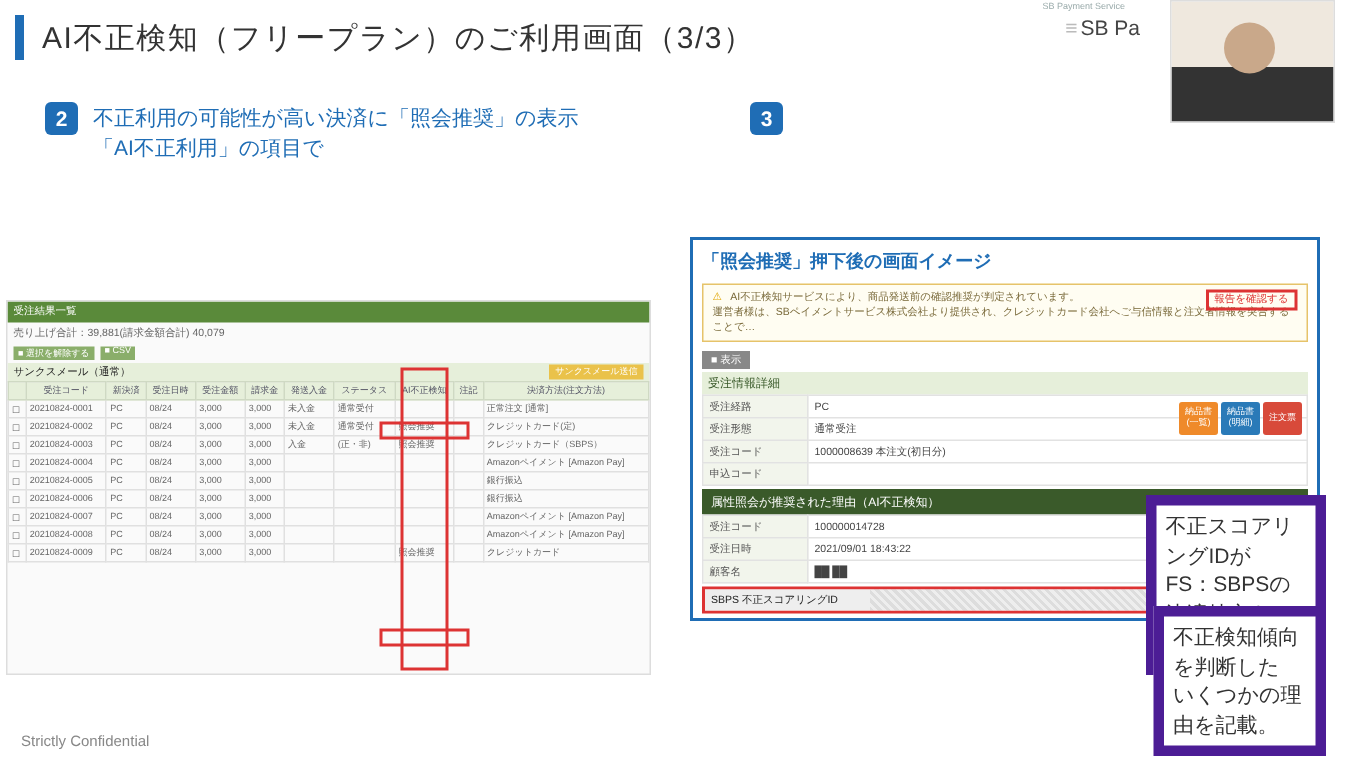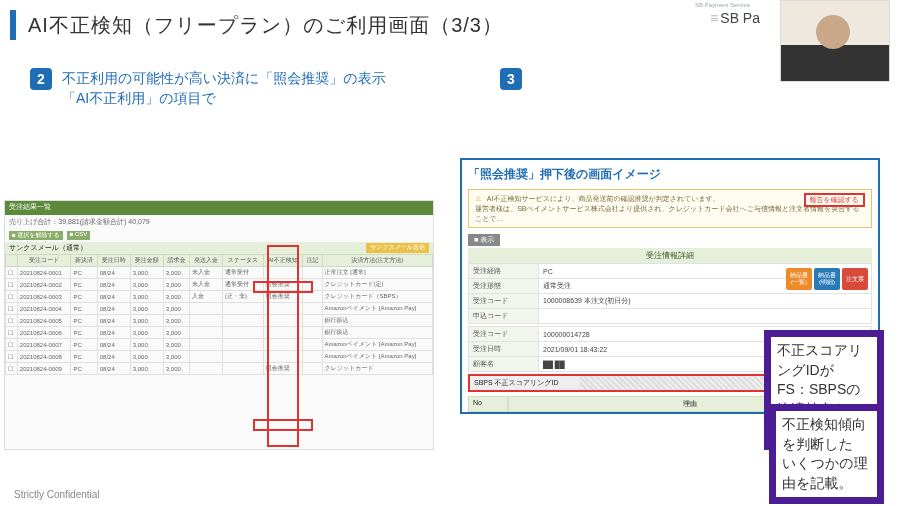--- a/index.html
+++ b/index.html
@@ -62,21 +62,21 @@
     padding:6px;
   }
   .rs-title { color:#1f6db5; font-size:12px; font-weight:bold; margin-bottom:6px; }
   .rs-warn {
     border:1px solid #e6c36a; background:#fffdf2; padding:4px 6px; font-size:7px;
     position:relative; color:#7a6a3a; margin-bottom:6px; line-height:1.4;
   }
   .warn-icon { color:#e0a500; margin-right:4px; }
   .warn-red { position:absolute; right:6px; top:3px; border:2px solid #d33; color:#d33; font-size:7px; padding:0 4px; }
   .rs-tab { background:#888; color:#fff; display:inline-block; padding:1px 6px; font-size:7px; }
-  .rs-sec { background:#e6efda; color:#3a5a2a; font-size:8px; padding:2px 4px; margin-top:2px;text-align:center; }
+  .rs-sec { background:#e6efda; color:#3a5a2a; font-size:8px; padding:2px 4px; margin-top:2px; }
   table.kv { width:100%; border-collapse:collapse; font-size:7px; margin-bottom:2px; }
   .kv th { width:70px; background:#f2f5ec; border:1px solid #e2e2e2; text-align:left; padding:2px 4px; color:#555; font-weight:normal;}
   .kv td { border:1px solid #e2e2e2; padding:2px 4px; color:#444; }
   .rs-chips { position:absolute; right:10px; top:108px; display:flex; gap:2px; }
   .chip { width:26px; height:22px; border-radius:2px; color:#fff; font-size:6px;
     display:flex; align-items:center; justify-content:center; text-align:center; line-height:1.1;}
   .chip.or{background:#ef8a2a;} .chip.bl{background:#2a7ab8;} .chip.rd{background:#d84a3a;}
   .rs-dark { background:#3a5a2a; color:#fff; font-size:8px; padding:3px 6px; margin-top:2px;}
   .red-row { border:2px solid #d33; margin:2px 0; }
   .red-row table { width:100%; border-collapse:collapse; }
@@ -304,20 +304,21 @@
         </tr>
   </tbody>
     </table>
   <div class="rs-chips">
     <div class="chip or">納品書
 (一覧)</div>
     <div class="chip bl">納品書
 (明細)</div>
     <div class="chip rd">注文票</div>
   </div>
+  <div class="rs-dark">属性照会が推奨された理由（AI不正検知）</div>
   <table class="kv">
     <tbody>
         <tr>
           <th>受注コード</th>
           <td>100000014728</td>
         </tr>
     <tr>
           <th>受注日時</th>
           <td>2021/09/01 18:43:22</td>
         </tr>

